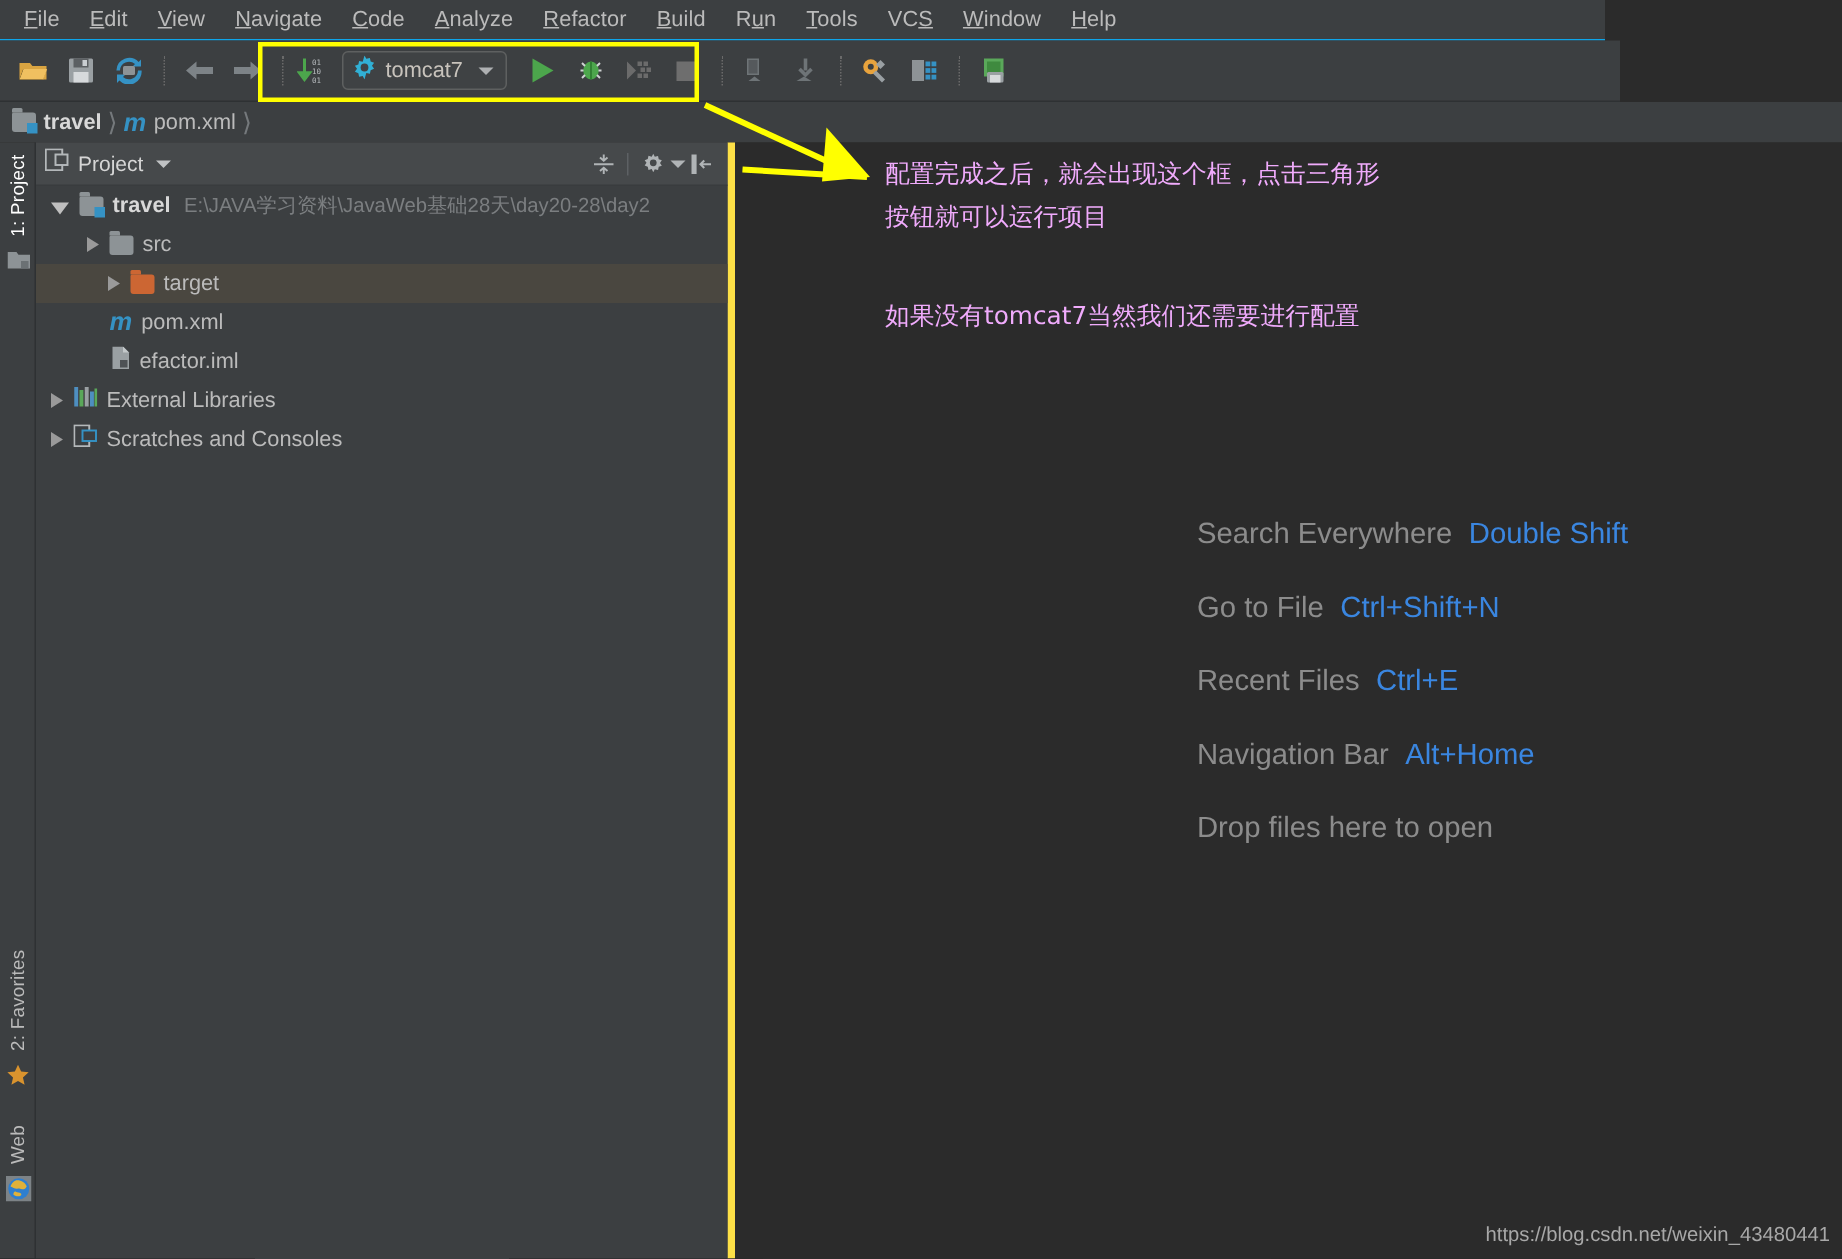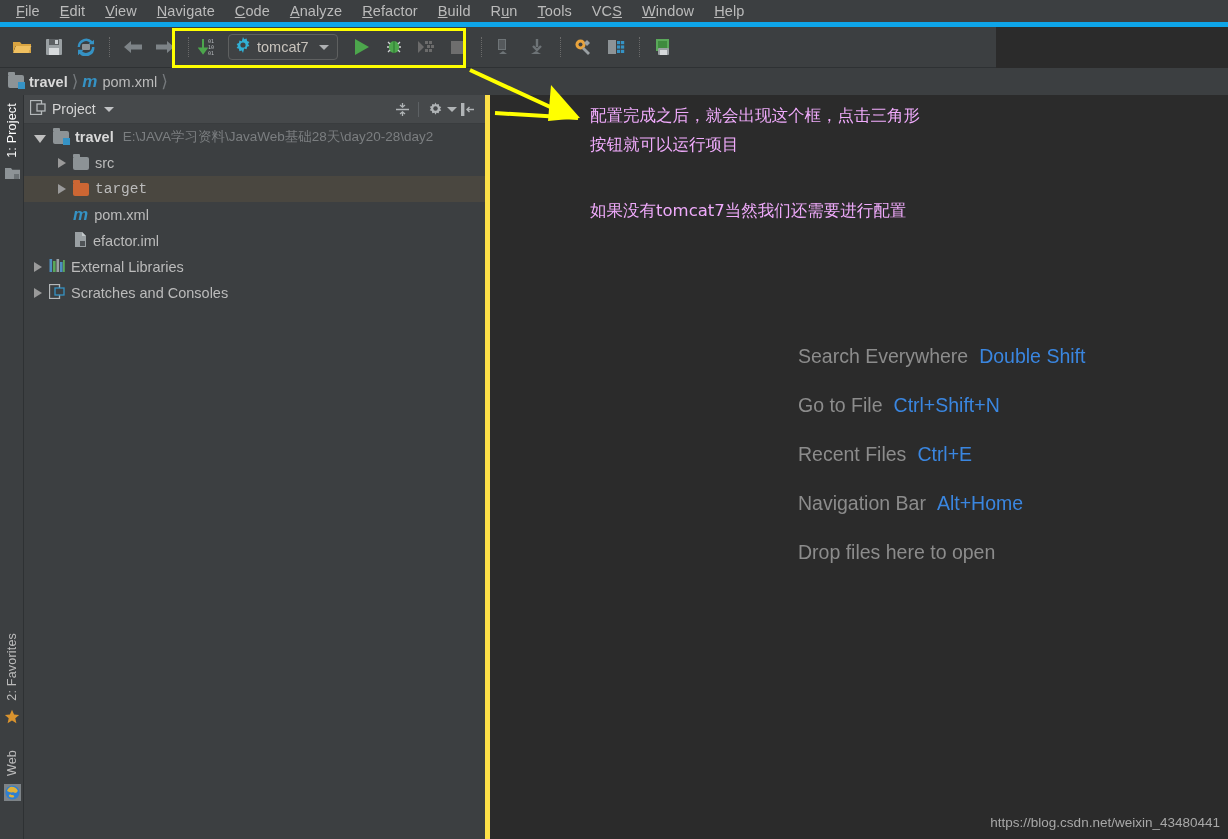--- a/index.html
+++ b/index.html
@@ -6,34 +6,34 @@
   html, body {
     width: 1228px; height: 839px;
     background: #2b2b2b;
     font-family: "Liberation Sans", "DejaVu Sans", sans-serif;
     overflow: hidden;
   }
   #app { position: relative; width: 1228px; height: 839px; }
 
   
   .menubar {
-    position: absolute; top: 0; left: 0; width: 1228px; height: 27px;
+    position: absolute; top: 0; left: 0; width: 1070px; height: 27px;
     background: #3c3f41;
     display: flex; align-items: center; padding-left: 6px;
-    border-bottom: 5px solid #0ea5e9;
+    border-bottom: 1px solid #0ea5e9;
   }
   .menu-item {
     color: #bbbbbb; font-size: 14.5px; padding: 2px 10px;
     white-space: nowrap; letter-spacing: .1px;
   }
   .menu-item .mn { text-decoration: underline; }
 
   
   .toolbar {
-    position: absolute; top: 27px; left: 0; width: 996px; height: 41px;
+    position: absolute; top: 27px; left: 0; width: 1080px; height: 41px;
     background: #3c3f41;
     display: flex; align-items: center; padding-left: 6px;
     border-bottom: 1px solid #2e3133;
   }
   .tb-btn {
     width: 28px; height: 28px; margin: 0 2px;
     display: flex; align-items: center; justify-content: center;
     position: relative;
   }
   .tb-sep {
@@ -419,21 +419,21 @@
         <span class="tname bold">travel</span>
         <span class="tpath">E:\JAVA学习资料\JavaWeb基础28天\day20-28\day2</span>
       </div>
 
       <div class="trow" style="padding-left:34px;">
         <span class="twist"></span>
         <span class="ic ic-folder"></span>
         <span class="tname">src</span>
       </div>
 
-      <div class="trow selected" style="padding-left:34px;font-family:Liberation Mono, monospace;">
+      <div class="trow selected" style="padding-left:48px;">
         <span class="twist"></span>
         <span class="ic ic-folder orange"></span>
         <span class="tname">target</span>
       </div>
 
       <div class="trow" style="padding-left:34px;">
         <span class="twist hidden"></span>
         <span class="ic" style="color:#3592c4;font-style:italic;font-weight:bold;font-size:17px;line-height:14px;">m</span>
         <span class="tname">pom.xml</span>
       </div>

